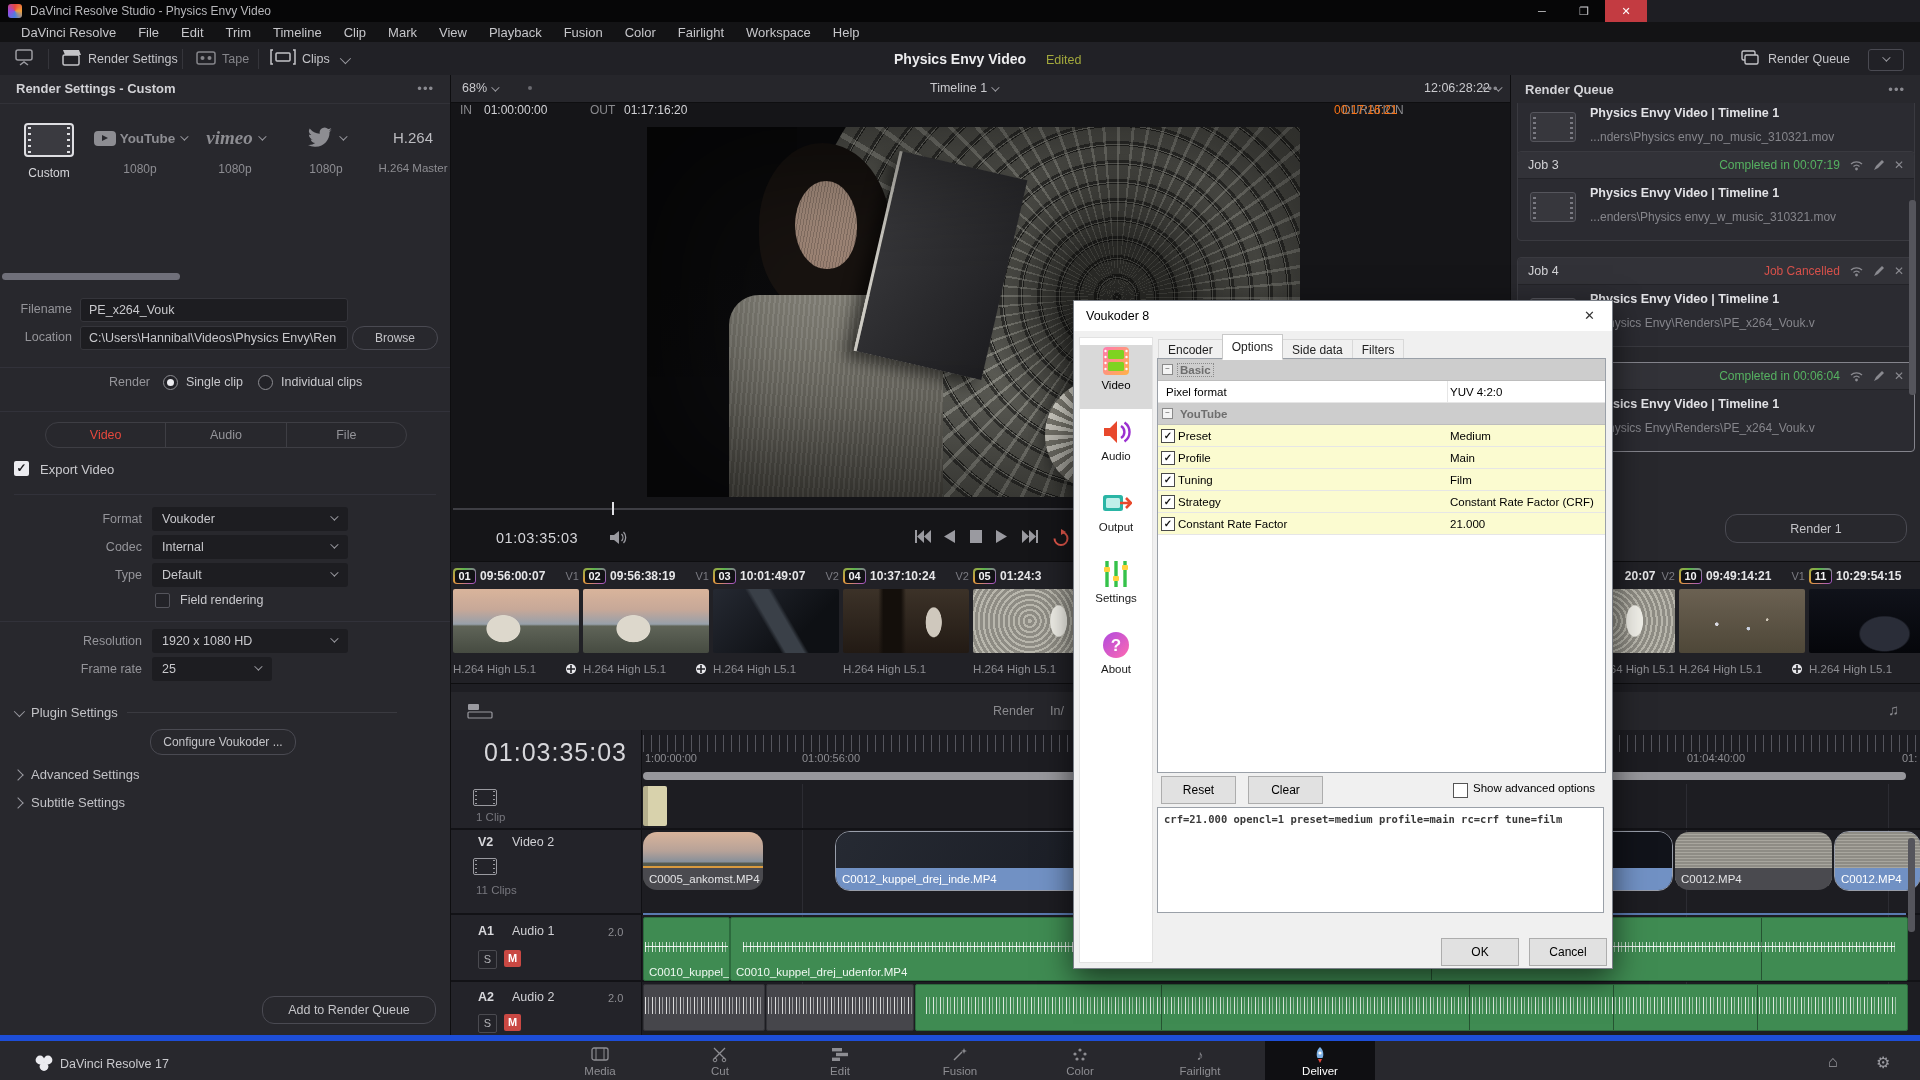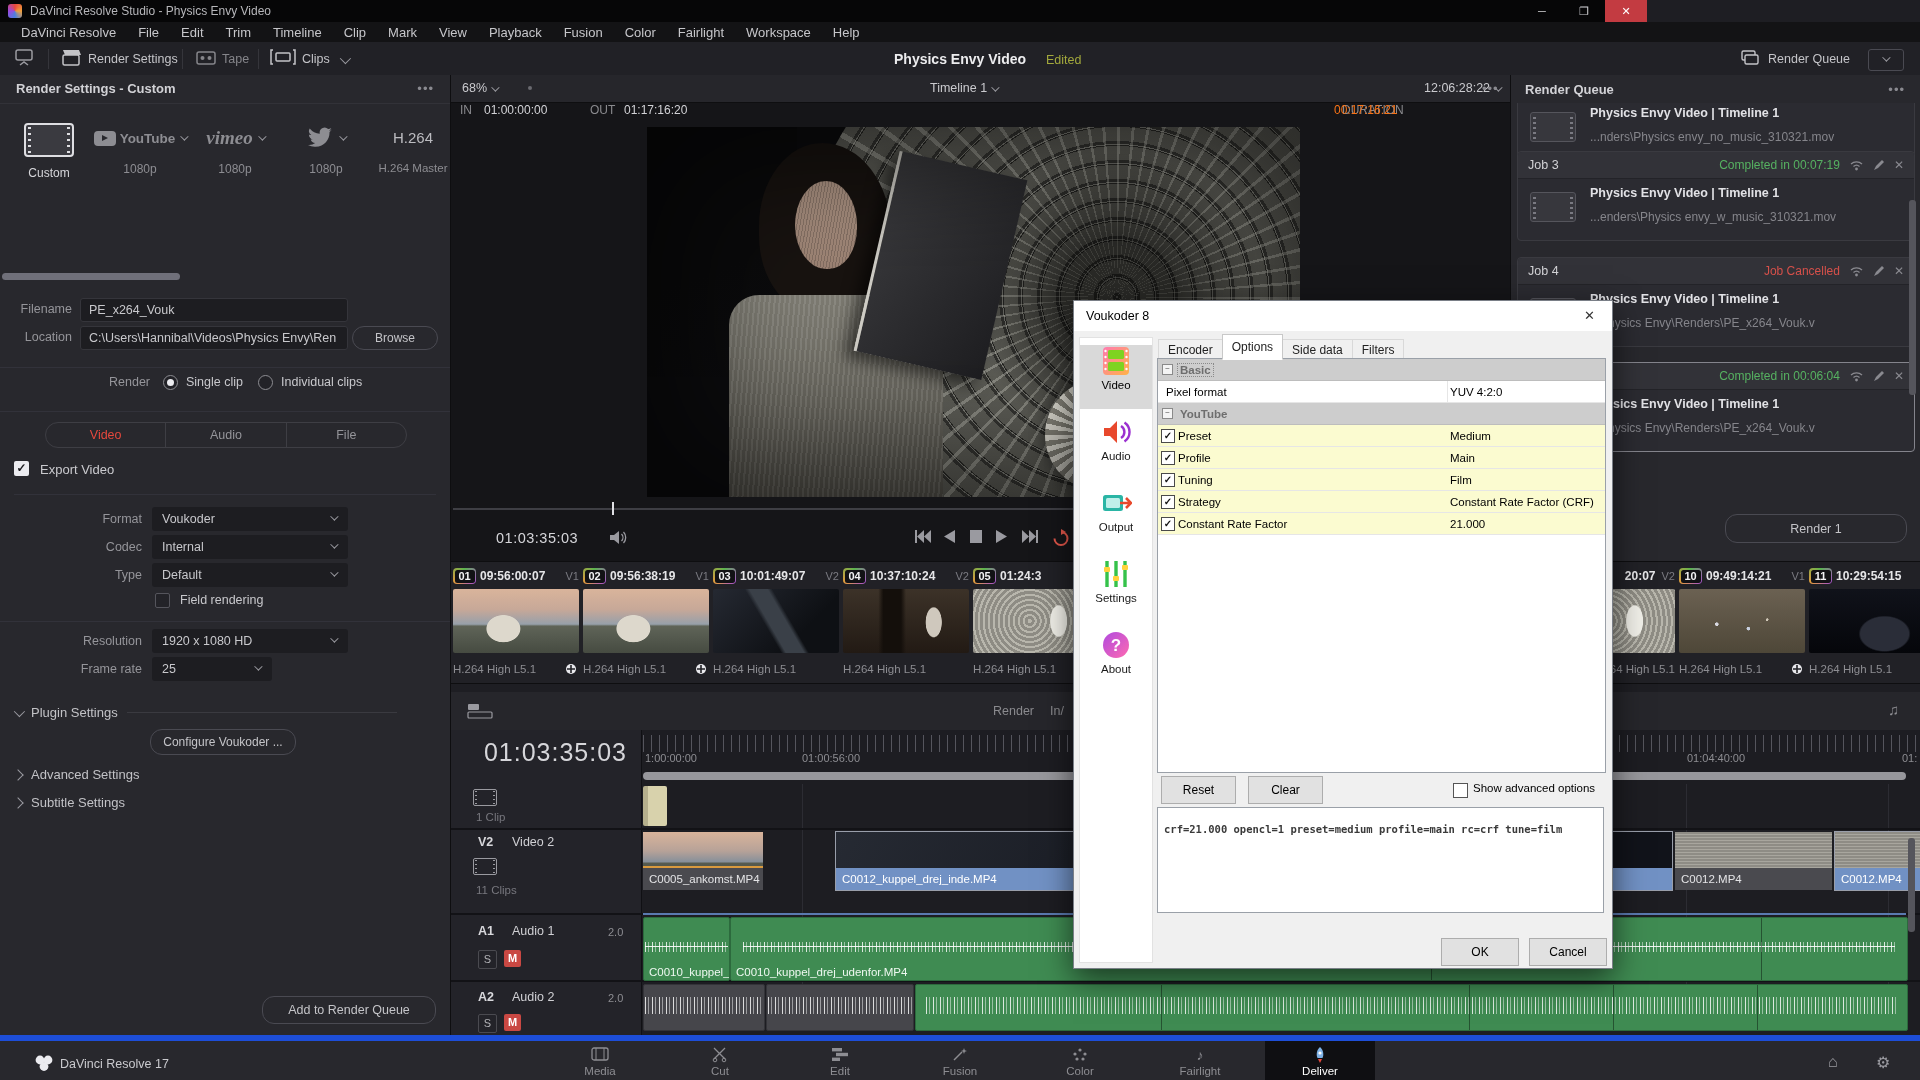--- a/index.html
+++ b/index.html
@@ -140,21 +140,21 @@
   .hd-name{position:absolute;font-size:12.5px;color:#d0d0d4;}
   .hd-ch{position:absolute;font-size:11px;color:#8d8d92;}
   .hd-count{position:absolute;font-size:11.5px;color:#77777e;}
   .filmic{position:absolute;width:22px;height:15px;border:1.5px solid #9a9aa0;border-radius:2px;}
   .filmic:before,.filmic:after{content:"";position:absolute;top:1px;bottom:1px;width:2px;
      background:repeating-linear-gradient(0deg,#9a9aa0 0 1.5px,transparent 1.5px 4px);}
   .filmic:before{left:1px;} .filmic:after{right:1px;}
   .sbox{position:absolute;width:17px;height:17px;border:1px solid #4a4a50;border-radius:2px;font-size:11px;color:#b2b2b6;text-align:center;line-height:17px;}
   .mbox{position:absolute;width:17px;height:17px;background:#c94843;border-radius:2px;font-size:11px;font-weight:bold;color:#fff;text-align:center;line-height:17px;}
   .clip-beige{position:absolute;left:643px;top:786px;width:19px;height:40px;background:#d8d2ac;border-left:5px solid #b5af8c;border-radius:2px;}
-  .vclip{position:absolute;top:832px;height:58px;border-radius:0;overflow:hidden;}
+  .vclip{position:absolute;top:832px;height:58px;border-radius:14px;overflow:hidden;}
   .vclip .thumbs{position:absolute;left:0;top:0;right:0;height:54px;}
   .vclip .lab{position:absolute;left:0;bottom:0;right:0;height:22px;font-size:11.5px;color:#e4e4e6;line-height:22px;padding-left:6px;white-space:nowrap;overflow:hidden;}
   .lab.gray{background:#4a4a4f;} .lab.blue{background:#7191c4;color:#fff;}
   .orangeline{position:absolute;left:0;right:0;bottom:22px;height:2px;background:#d89a3e;}
   .frames{background-image:repeating-linear-gradient(90deg,transparent 0 29px,#111 29px 31px);}
   .thumbs.dusk{background:linear-gradient(#d9b49b 0%,#b7a298 35%,#87909a 55%,#565b50 58%,#3e4339 100%);}
   .thumbs.dark{background:linear-gradient(120deg,#262a33 0%,#11131a 60%);}
   .thumbs.paper{background:repeating-linear-gradient(0deg,#a8a69e 0 1px,#8e8c85 1px 3px);}
   .selglow{outline:1px solid rgba(220,228,245,.65);}
   .aclip{position:absolute;border-radius:2px;background:#3f8b52;border:1px solid #2c6a3d;overflow:hidden;}
@@ -210,21 +210,21 @@
   .g-name.focus{border-color:#8a8a8a;}
   .v-lab{padding-left:8px;color:#000;}
   .v-lab.withcb{padding-left:3px;display:flex;align-items:center;gap:3px;}
   .wincb{display:inline-block;width:12px;height:12px;background:#fff;border:1px solid #4a4a4a;font-size:10px;font-weight:bold;line-height:12px;text-align:center;color:#111;}
   .v-val{position:absolute;left:292px;color:#000;}
   .v-coldiv{position:absolute;left:289px;top:0;height:147px;width:1px;background:#e6e6e6;}
   .winbtn2{position:absolute;height:26px;background:#e1e1e1;border:1px solid #adadad;font-size:12px;color:#000;display:flex;align-items:center;justify-content:center;font-family:"Liberation Sans",sans-serif;}
   .advcb{position:absolute;left:379px;top:482px;width:13px;height:13px;background:#fff;border:1px solid #555;}
   .advlab{position:absolute;left:399px;top:481px;font-size:11.5px;color:#000;}
   .cmdbox{position:absolute;left:83px;top:506px;width:447px;height:106px;background:#fff;border:1px solid #9aa0a8;
-     font-family:"DejaVu Sans Mono",monospace;font-size:10.5px;font-weight:bold;color:#3a3a3a;padding:15px 6px;box-sizing:border-box;}
+     font-family:"DejaVu Sans Mono",monospace;font-size:10.5px;font-weight:bold;color:#3a3a3a;padding:5px 6px;box-sizing:border-box;}
 
   
   .bbar{position:absolute;left:0;top:1035px;width:1920px;height:45px;background:#28282d;border-top:6px solid #1d4ed8;}
   .bb-logo{position:absolute;left:34px;top:13px;width:20px;height:18px;}
   .bb-app{position:absolute;left:60px;top:16px;font-size:12.5px;color:#cacace;}
   .page{position:absolute;top:0;width:110px;height:44px;text-align:center;}
   .page .pic{display:block;margin:6px auto 1px;height:17px;}
   .page .plab{font-size:11.5px;color:#8d8d92;}
   .page.active{background:#0f0f12;border-bottom:3px solid #e5483d;box-sizing:border-box;}
   .page.active .plab{color:#fff;}

